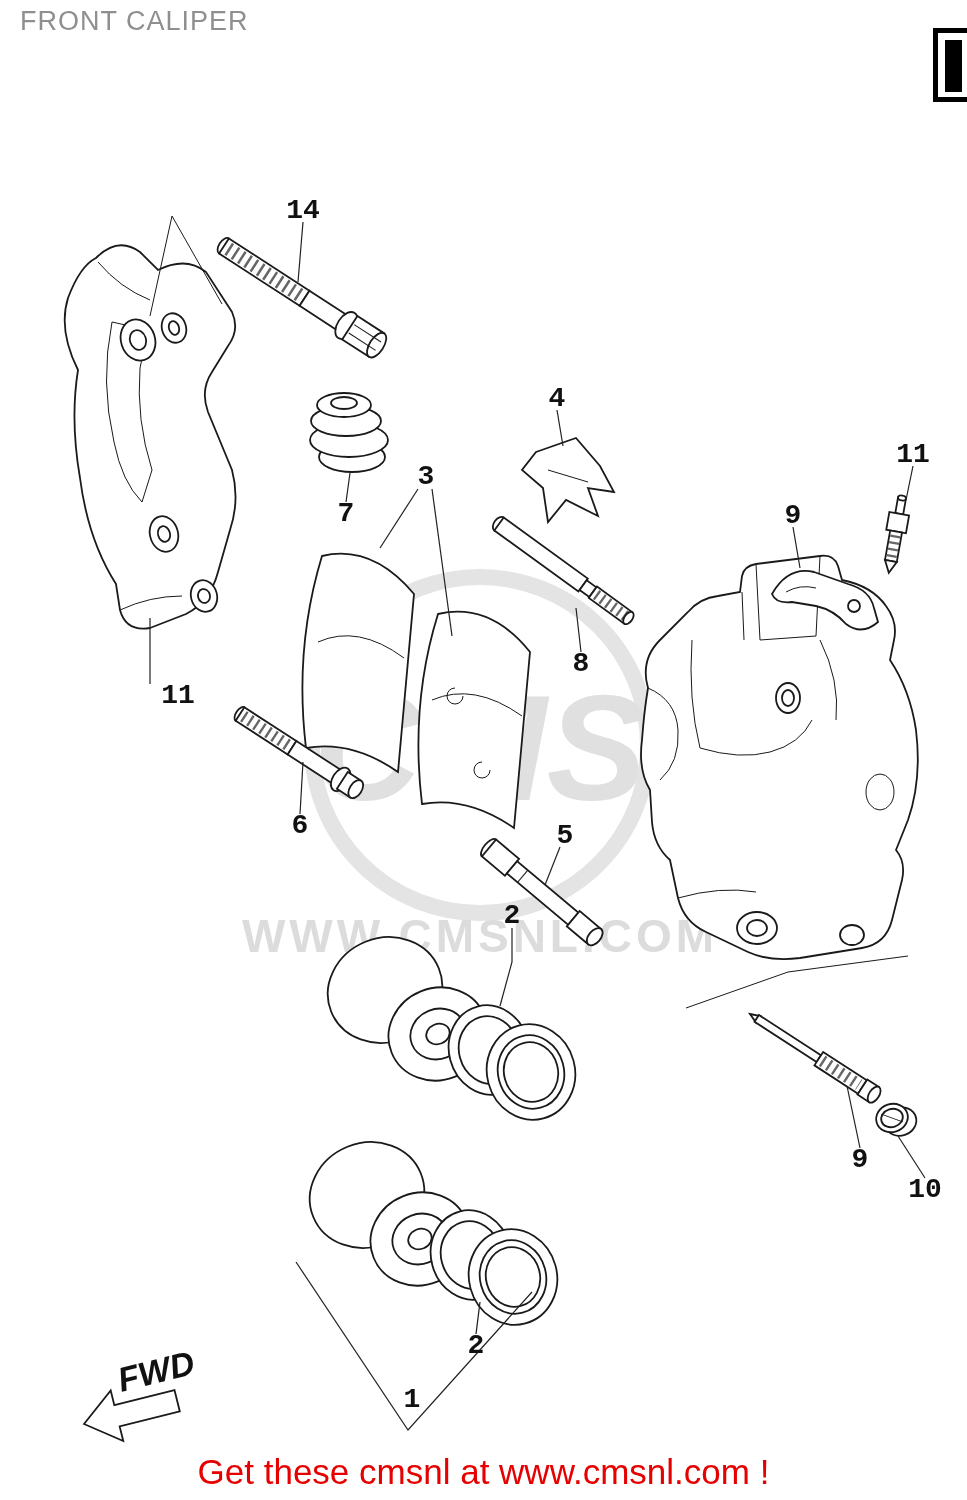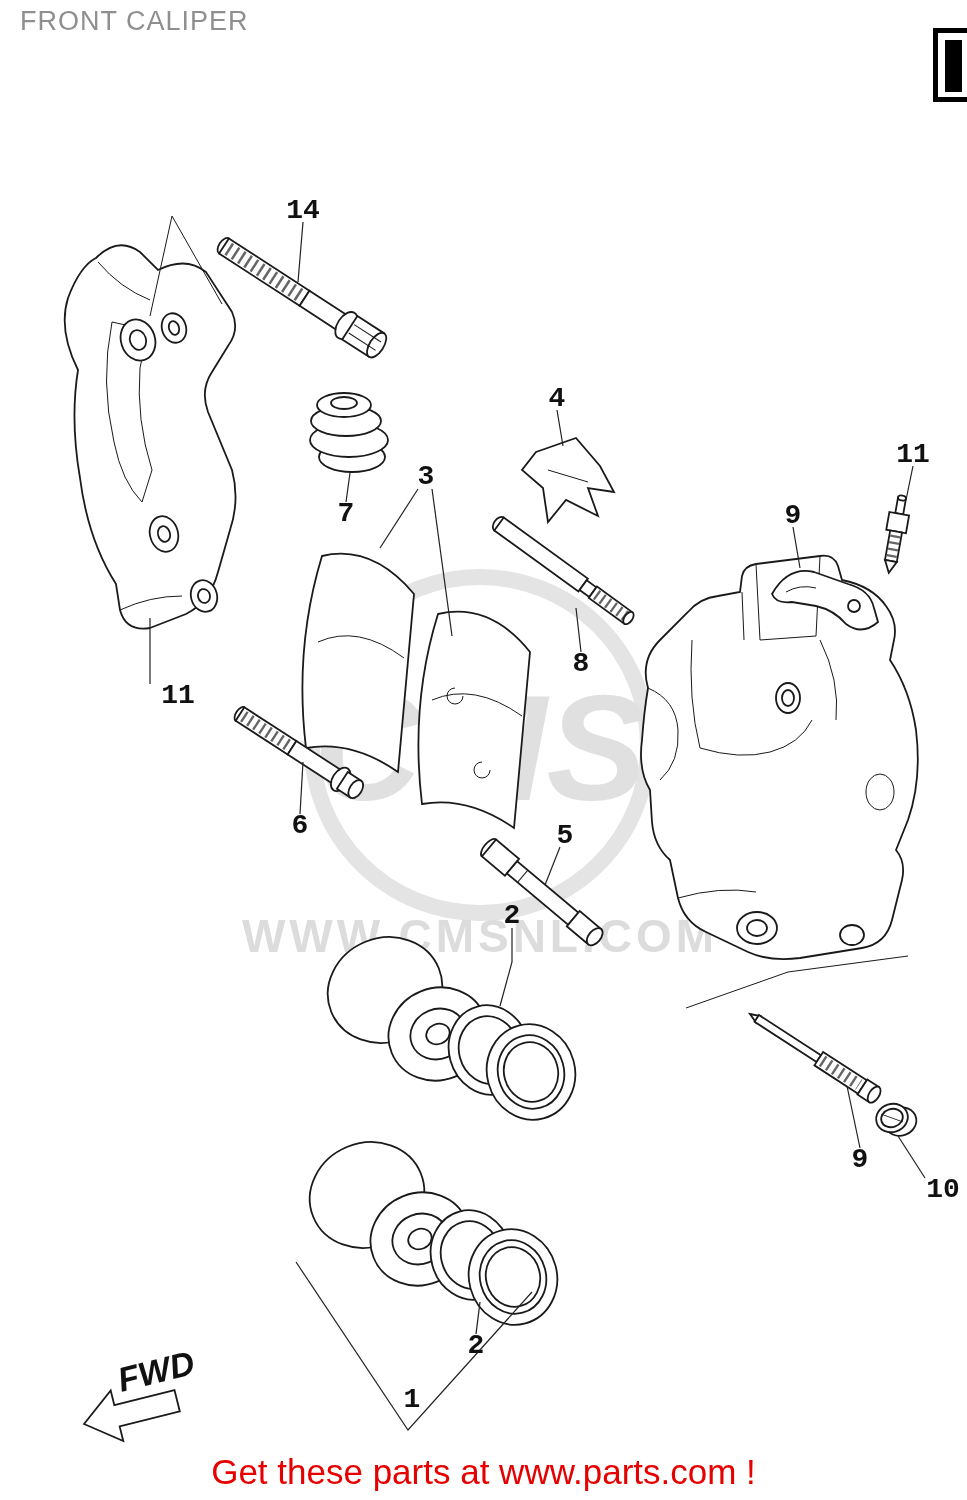--- a/index.html
+++ b/index.html
@@ -254,18 +254,18 @@
   <div class="callout" style="left:557px; top:399px;">4</div>
   <div class="callout" style="left:913px; top:455px;">11</div>
   <div class="callout" style="left:793px; top:516px;">9</div>
   <div class="callout" style="left:581px; top:664px;">8</div>
   <div class="callout" style="left:150px; top:696px;margin-left:28px;">11</div>
   <div class="callout" style="left:300px; top:826px;">6</div>
   <div class="callout" style="left:565px; top:836px;">5</div>
   <div class="callout" style="left:512px; top:916px;">2</div>
   <div class="callout" style="left:476px; top:1346px;">2</div>
   <div class="callout" style="left:860px; top:1160px;">9</div>
-  <div class="callout" style="left:925px; top:1190px;margin-left:18px;">10</div>
+  <div class="callout" style="left:925px; top:1190px;">10</div>
   <div class="callout" style="left:412px; top:1400px;">1</div>
 
-  <div class="footer">Get these parts at www.parts.com !</div>
+  <div class="footer">Get these cmsnl at www.cmsnl.com !</div>
 
 </div>
 
 </body></html>

